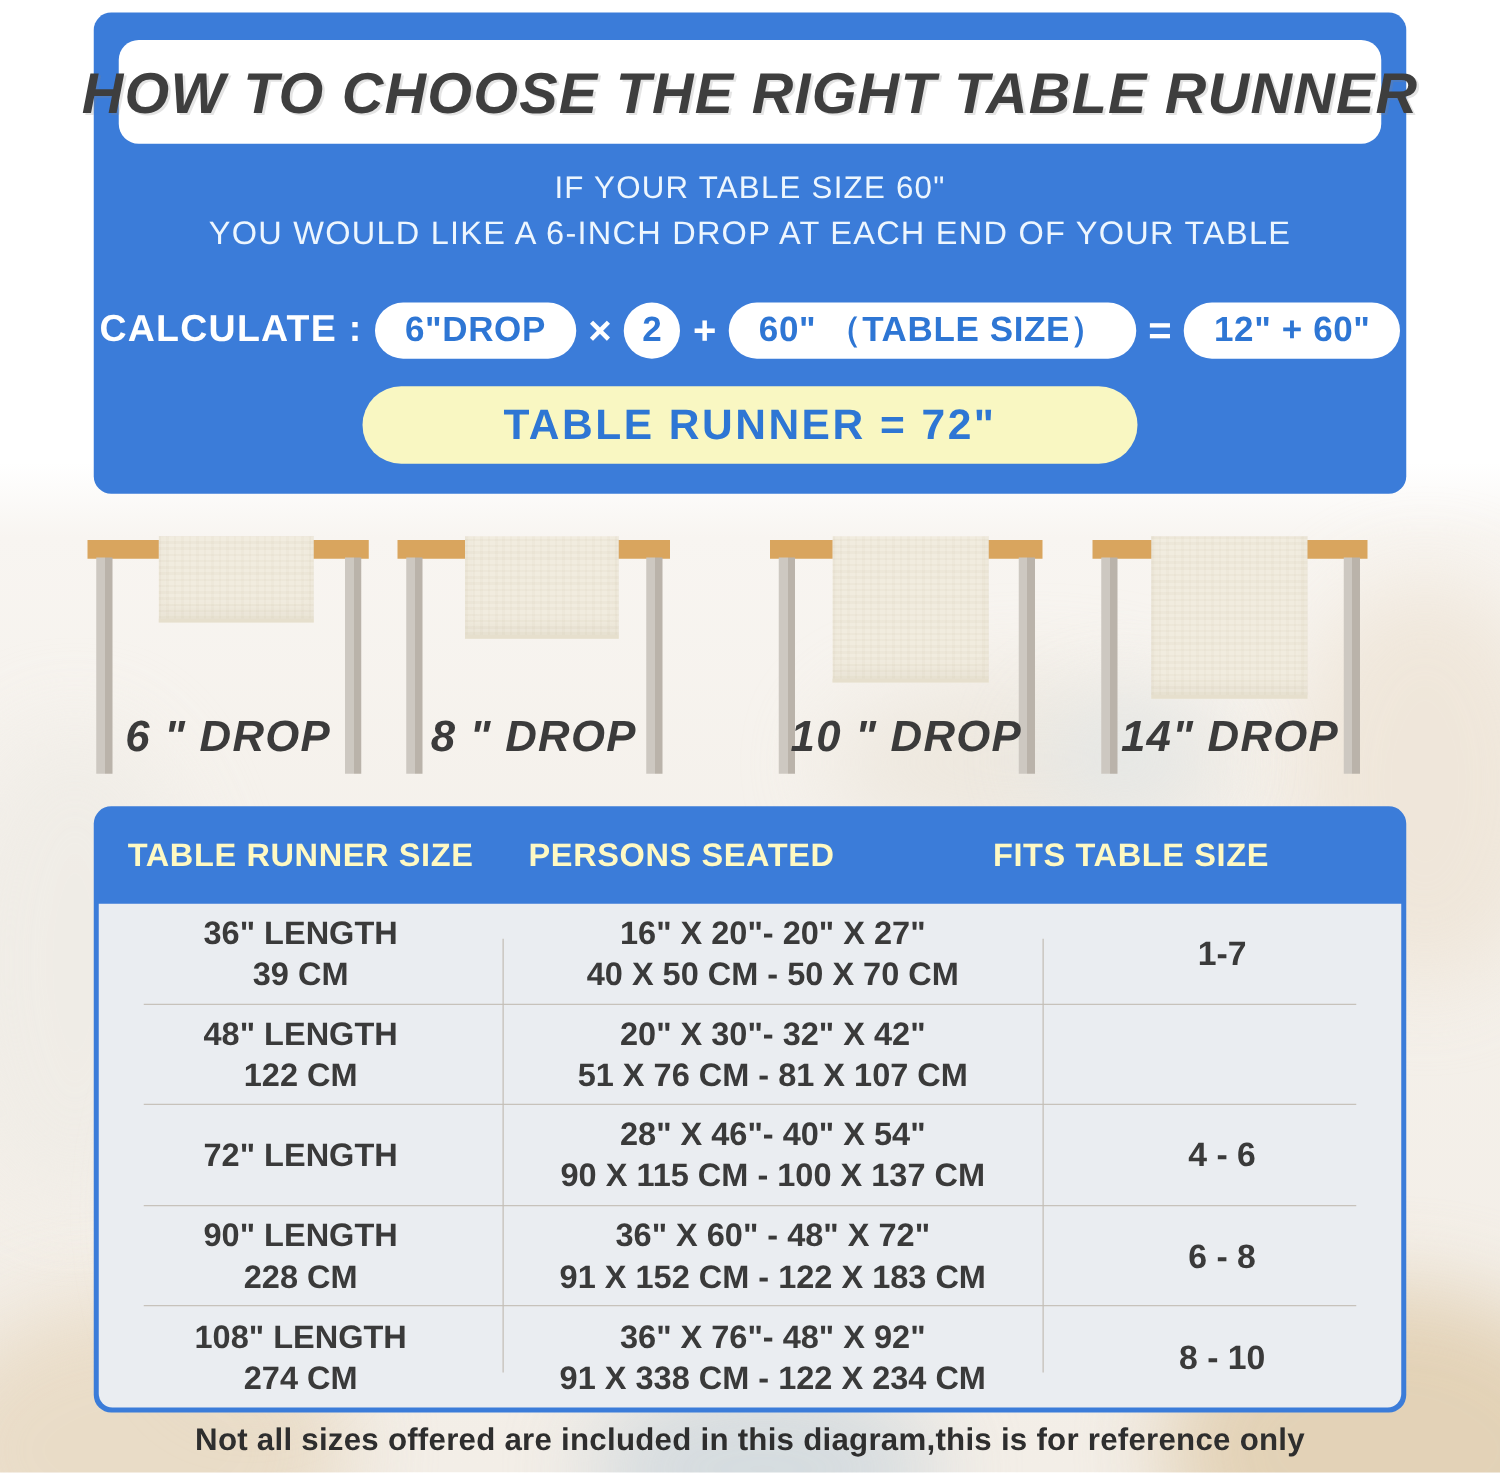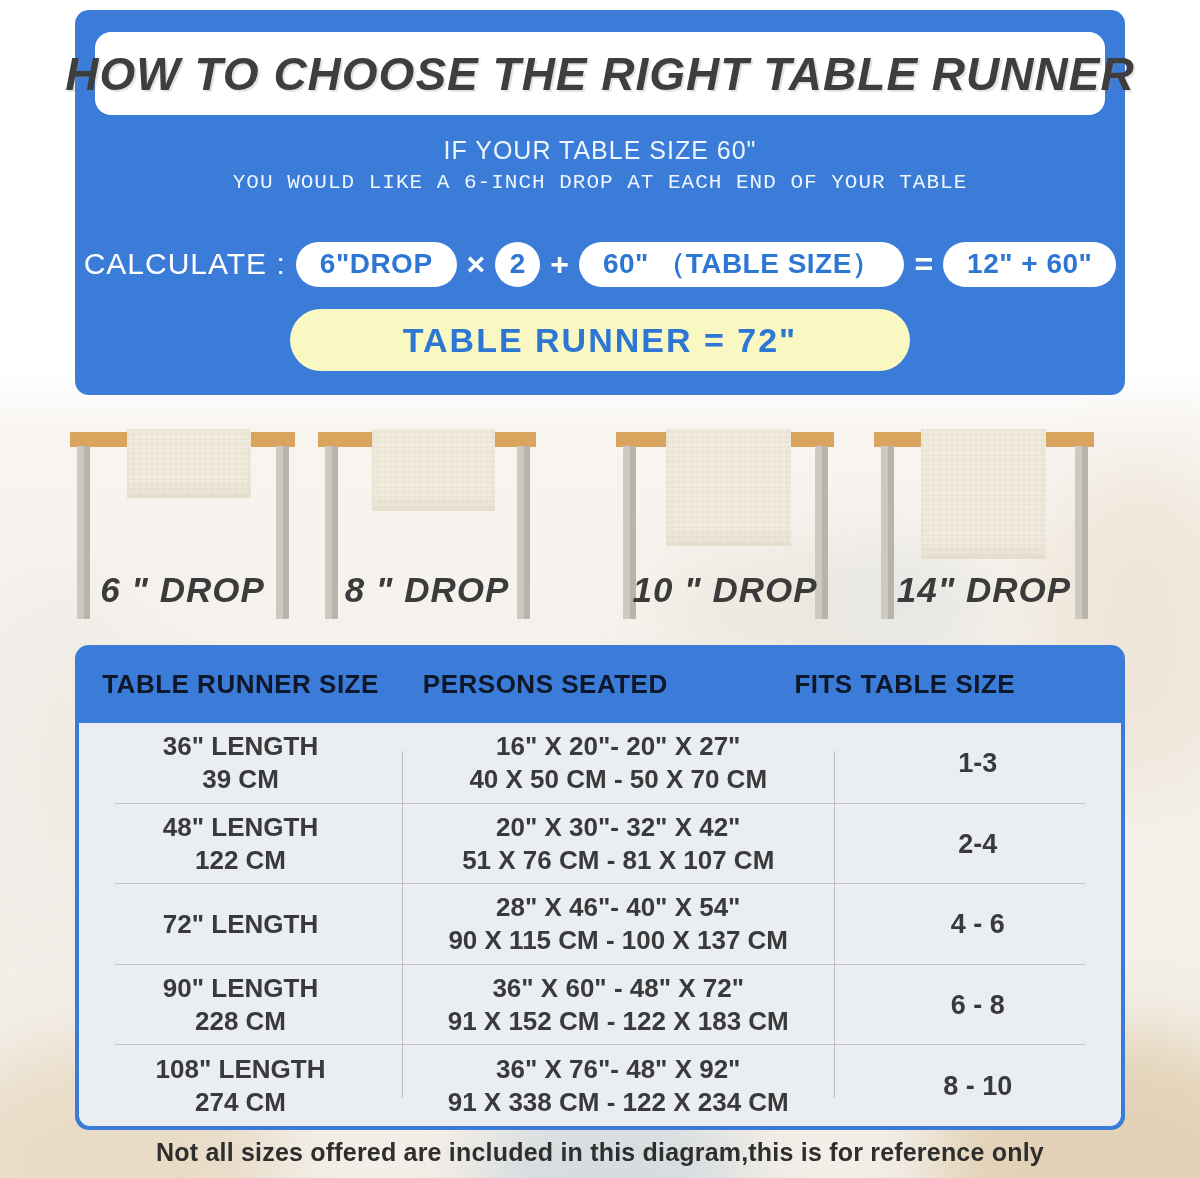--- a/index.html
+++ b/index.html
@@ -44,27 +44,27 @@
   .title {
     font-size: 46px; font-weight: bold; font-style: italic;
     color: #3e3e3e; letter-spacing: 1px; white-space: nowrap;
     text-shadow: 2px 2px 0 rgba(130,130,130,0.22);
   }
   .sub1, .sub2 {
     position: absolute; left: 0; width: 100%; text-align: center;
     color: #edf6fe; font-weight: 500; letter-spacing: 1px; white-space: nowrap;
   }
   .sub1 { top: 126px; font-size: 25px; }
-  .sub2 { top: 161px; font-size: 21px; font-family: Liberation Mono, monospace; }
+  .sub2 { top: 161px; font-size: 26px; }
 
   .calc-row {
     position: absolute; left: 0; top: 231px; width: 100%; height: 46px;
     display: flex; align-items: center; justify-content: center; gap: 10px;
   }
-  .calc-label { color: #ffffff; font-weight: normal; font-size: 30px; letter-spacing: 1px; }
+  .calc-label { color: #ffffff; font-weight: bold; font-size: 30px; letter-spacing: 1px; }
   .pill {
     background: #ffffff; color: #2e76d4; font-weight: bold; font-size: 28px;
     height: 45px; display: inline-flex; align-items: center; justify-content: center;
     padding: 0 24px; border-radius: 999px; letter-spacing: 0.5px; white-space: nowrap;
   }
   .pill.circle { width: 45px; padding: 0; }
   .op { color: #ffffff; font-weight: bold; font-size: 32px; }
 
   .result-pill {
     position: absolute; left: 50%; top: 299px; transform: translateX(-50%);
@@ -113,21 +113,21 @@
   .size-table {
     position: absolute; z-index: 2;
     left: 75px; top: 645px; width: 1050px; height: 485px;
     background: #3b7cd9; border-radius: 14px;
   }
   .thead {
     position: absolute; left: 4px; right: 4px; top: 0; height: 78px;
     display: flex; align-items: center;
   }
   .th {
-    text-align: center; color: #0f172a; font-weight: bold; font-size: 26px;
+    text-align: center; color: #fef9c3; font-weight: bold; font-size: 26px;
     letter-spacing: 0.5px; white-space: nowrap;
   }
   .c1 { width: 31%; } .c2 { width: 41.5%; } .c3 { width: 27.5%; }
   .tbody {
     position: absolute; left: 4px; right: 4px; top: 78px; bottom: 4px;
     background: rgba(248, 245, 242, 0.93);
     border-radius: 0 0 11px 11px;
     display: flex; flex-direction: column;
   }
   .vline { position: absolute; top: 28px; bottom: 28px; width: 1px; background: #c3beb7; z-index: 1; }
@@ -236,33 +236,32 @@
 
         <div class="trow">
           <div class="td c1">
             <div>36" LENGTH</div>
             <div>39 CM</div>
           </div>
           <div class="td c2">
             <div>16" X 20"- 20" X 27"</div>
             <div>40 X 50 CM - 50 X 70 CM</div>
           </div>
-          <div class="td c3">1-3</div>
+          <div class="td c3">1-7</div>
         </div>
 
         <div class="trow">
           <div class="td c1">
             <div>48" LENGTH</div>
             <div>122 CM</div>
           </div>
           <div class="td c2">
             <div>20" X 30"- 32" X 42"</div>
             <div>51 X 76 CM - 81 X 107 CM</div>
           </div>
-          <div class="td c3">2-4</div>
         </div>
 
         <div class="trow">
           <div class="td c1">
             <div>72" LENGTH</div>
           </div>
           <div class="td c2">
             <div>28" X 46"- 40" X 54"</div>
             <div>90 X 115 CM - 100 X 137 CM</div>
           </div>

